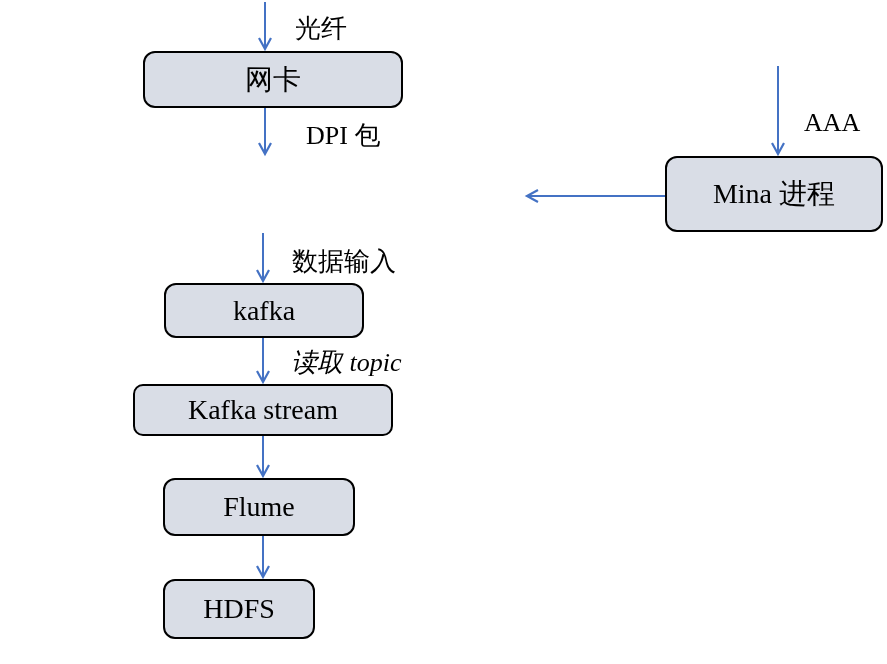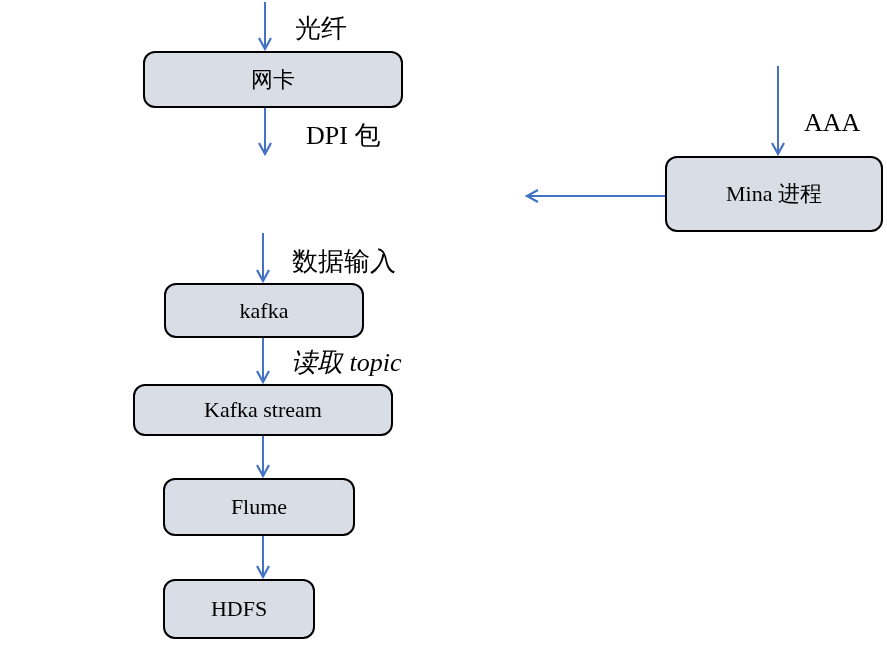--- a/index.html
+++ b/index.html
@@ -25,21 +25,21 @@
   }
   .node {
     position: absolute;
     box-sizing: border-box;
     background: var(--box-fill, #d9dde6);
     border: 2.5px solid var(--box-border, #000000);
     border-radius: 12px;
     display: flex;
     align-items: center;
     justify-content: center;
-    font-size: 22px;
+    font-size: 28px;
     color: var(--text, #000000);
     white-space: nowrap;
     font-family: Liberation Serif, serif;
   }
   .flabel {
     position: absolute;
     font-size: 26px;
     color: var(--text, #000000);
     white-space: nowrap;
     line-height: 1.2;
@@ -62,21 +62,21 @@
       <line x1="263" y1="338" x2="263" y2="382" stroke="#4472c4" stroke-width="2" marker-end="url(#arrowhead)"></line>
       <line x1="263" y1="436" x2="263" y2="476" stroke="#4472c4" stroke-width="2" marker-end="url(#arrowhead)"></line>
       <line x1="263" y1="536" x2="263" y2="577" stroke="#4472c4" stroke-width="2" marker-end="url(#arrowhead)"></line>
       <line x1="778" y1="66" x2="778" y2="154" stroke="#4472c4" stroke-width="2" marker-end="url(#arrowhead)"></line>
       <line x1="665" y1="196" x2="527" y2="196" stroke="#4472c4" stroke-width="2" marker-end="url(#arrowhead)"></line>
     </svg>
 
   <div class="node" style="left: 143px; top: 51px; width: 260px; height: 57px;">网卡</div>
   <div class="node" style="left: 164px; top: 283px; width: 200px; height: 55px;">kafka</div>
   <div class="node" style="left: 665px; top: 156px; width: 218px; height: 76px;">Mina 进程</div>
-  <div class="node" style="left: 133px; top: 384px; width: 260px; height: 52px;">Kafka stream</div>
+  <div class="node" style="left: 133px; top: 384px; width: 260px; height: 52px; border-radius: 10px;">Kafka stream</div>
   <div class="node" style="left: 163px; top: 478px; width: 192px; height: 58px;">Flume</div>
   <div class="node" style="left: 163px; top: 579px; width: 152px; height: 60px;">HDFS</div>
 
   <div class="flabel" style="left: 295px; top: 13px;">光纤</div>
   <div class="flabel" style="left: 306px; top: 120px;">DPI 包</div>
   <div class="flabel" style="left: 804px; top: 107px;">AAA</div>
   <div class="flabel" style="left: 292px; top: 246px;">数据输入</div>
   <div class="flabel" style="left: 291px; top: 347px; font-style: italic;">读取 topic</div>
 
 </div>

